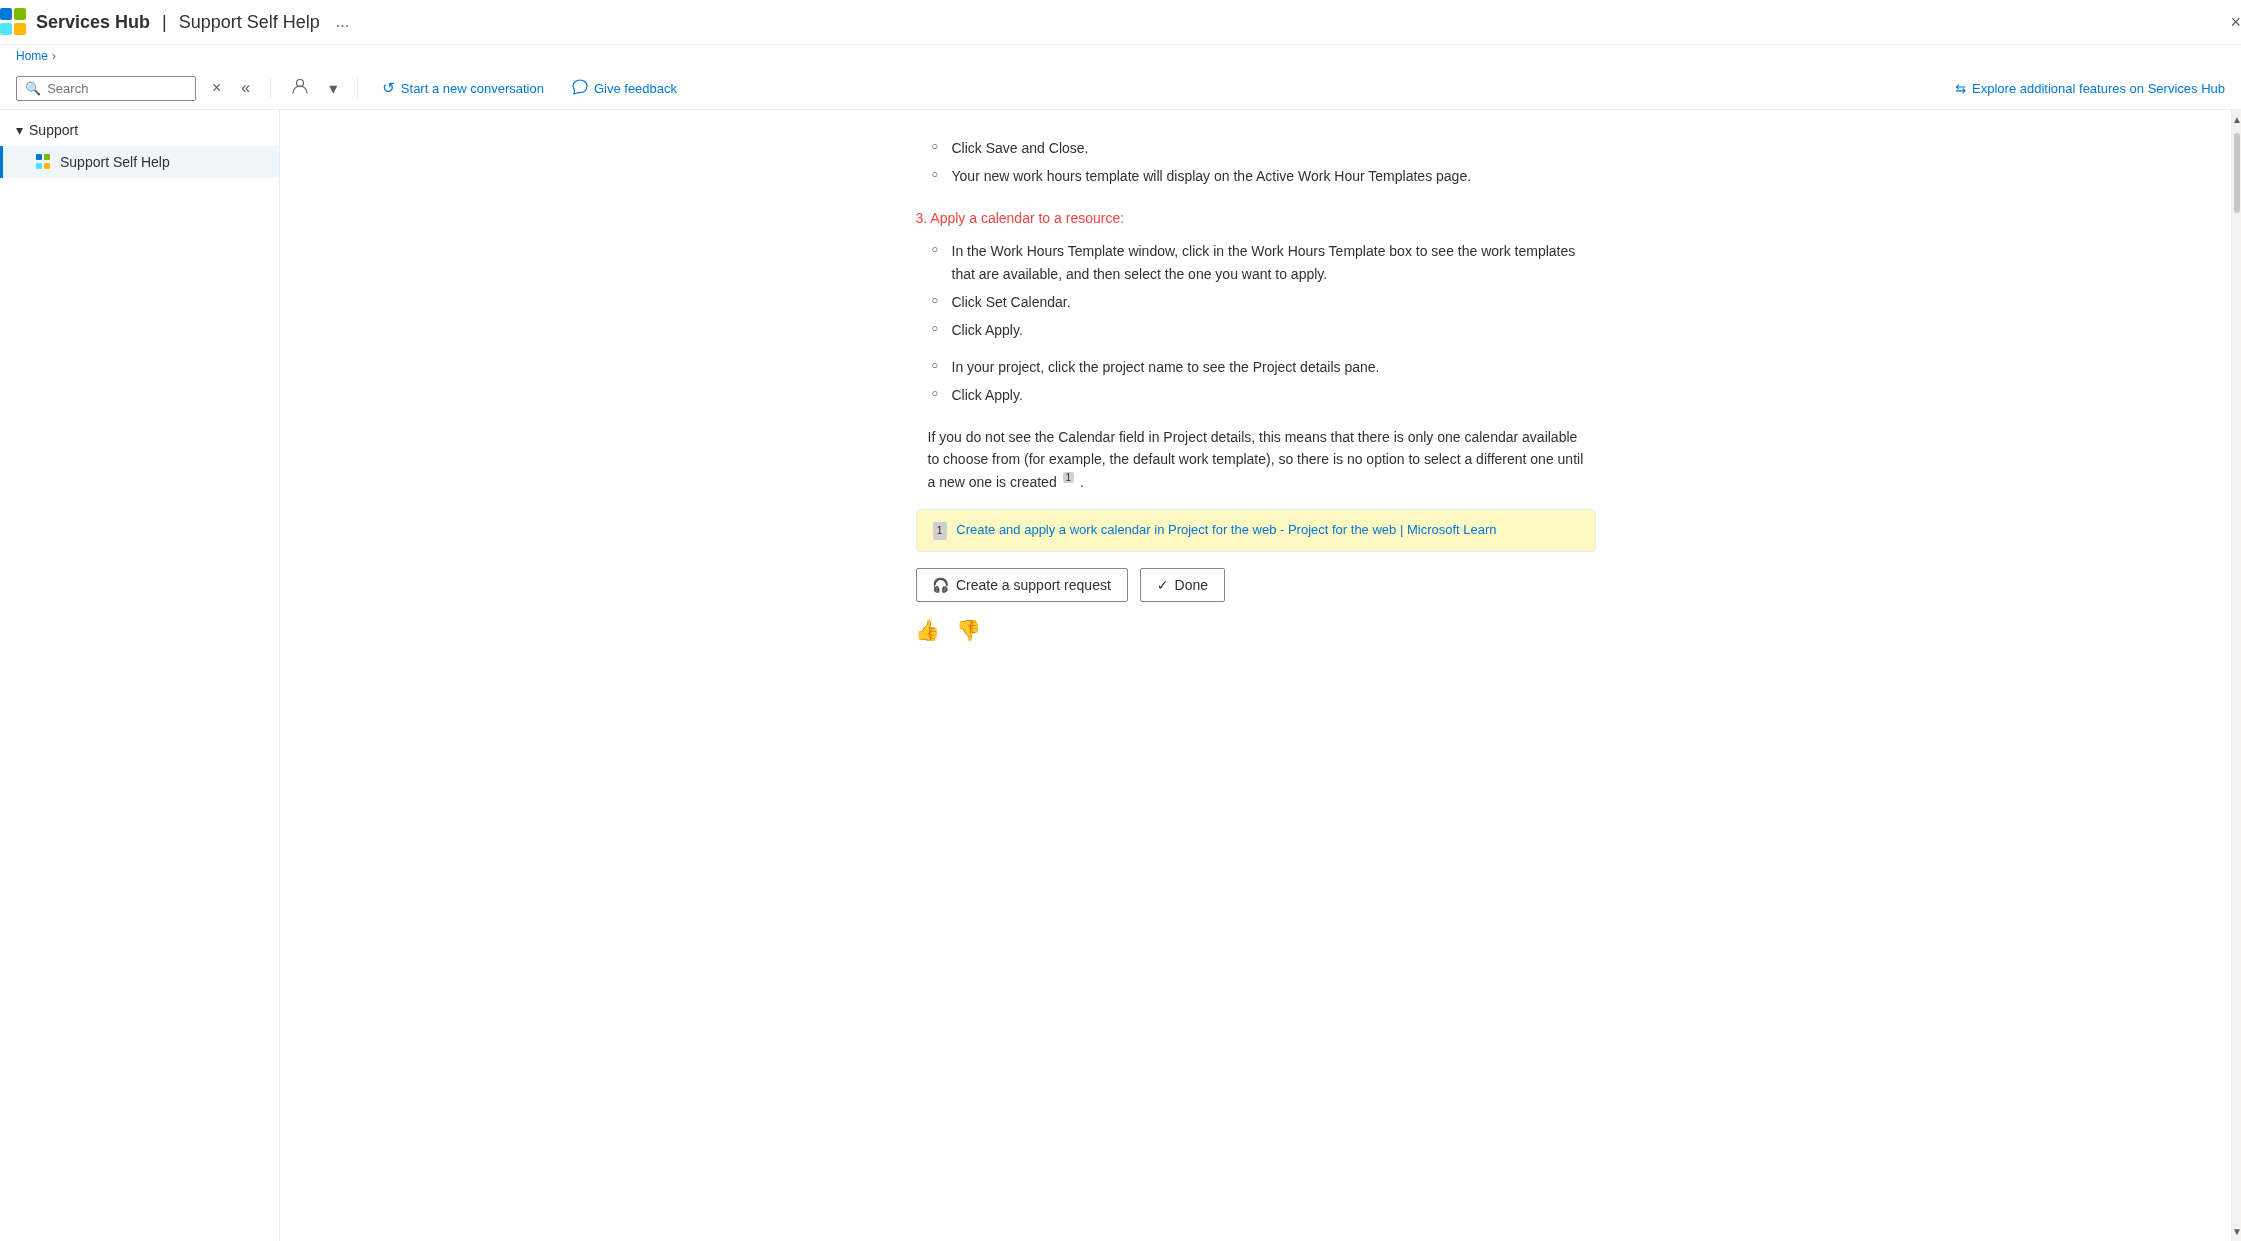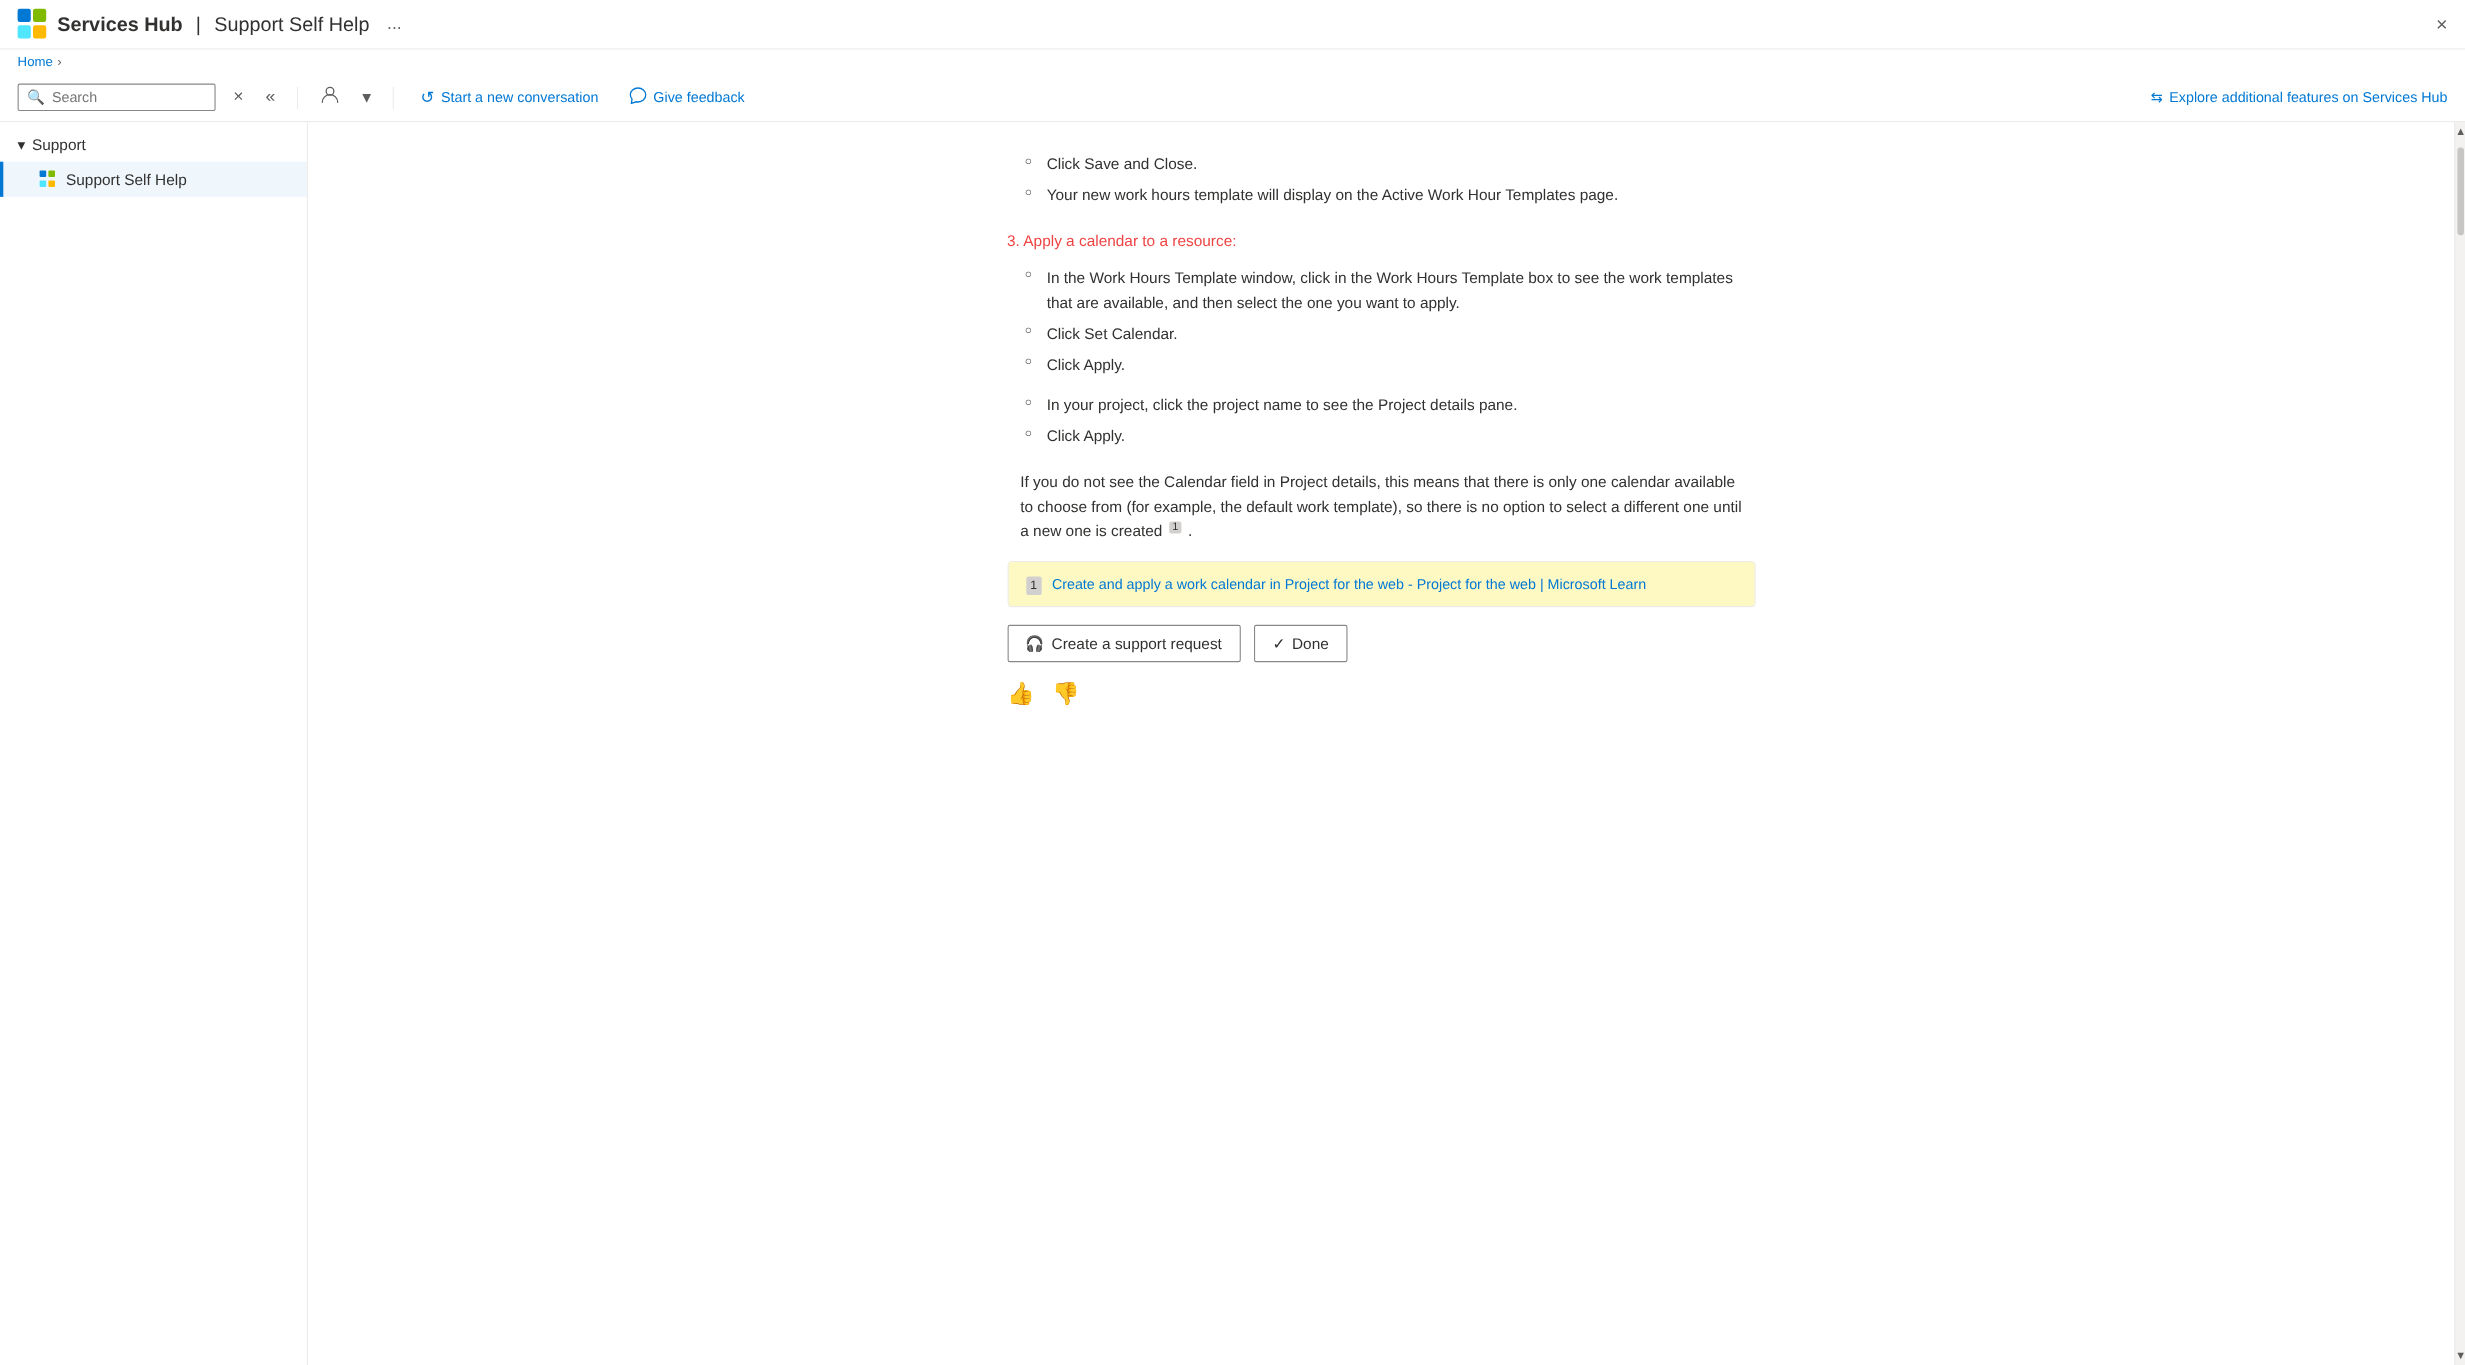--- a/index.html
+++ b/index.html
@@ -1,20 +1,20 @@
 <!DOCTYPE html>
 <html><head>
   <meta charset="utf-8">
   <style>
     * { box-sizing: border-box; margin: 0; padding: 0; }
     body { font-family: 'Segoe UI', sans-serif; font-size: 14px; color: #323130; background: #fff; overflow: hidden; }
 
     
     .title-bar {
-      display: flex; align-items: center; padding: 8px 16px;
+      display: flex; align-items: center; padding: 8px 0;
       border-bottom: 1px solid #edebe9; background: #fff;
       justify-content: space-between;
     }
     .title-left { display: flex; align-items: center; gap: 8px; }
     .title-logo { display: flex; gap: 2px; flex-wrap: wrap; width: 28px; height: 28px; }
     .logo-sq { width: 12px; height: 12px; border-radius: 2px; }
     .logo-sq.blue-dark { background: #0078d4; }
     .logo-sq.blue-light { background: #50e6ff; }
     .logo-sq.green { background: #7fba00; }
     .logo-sq.yellow { background: #ffb900; }

